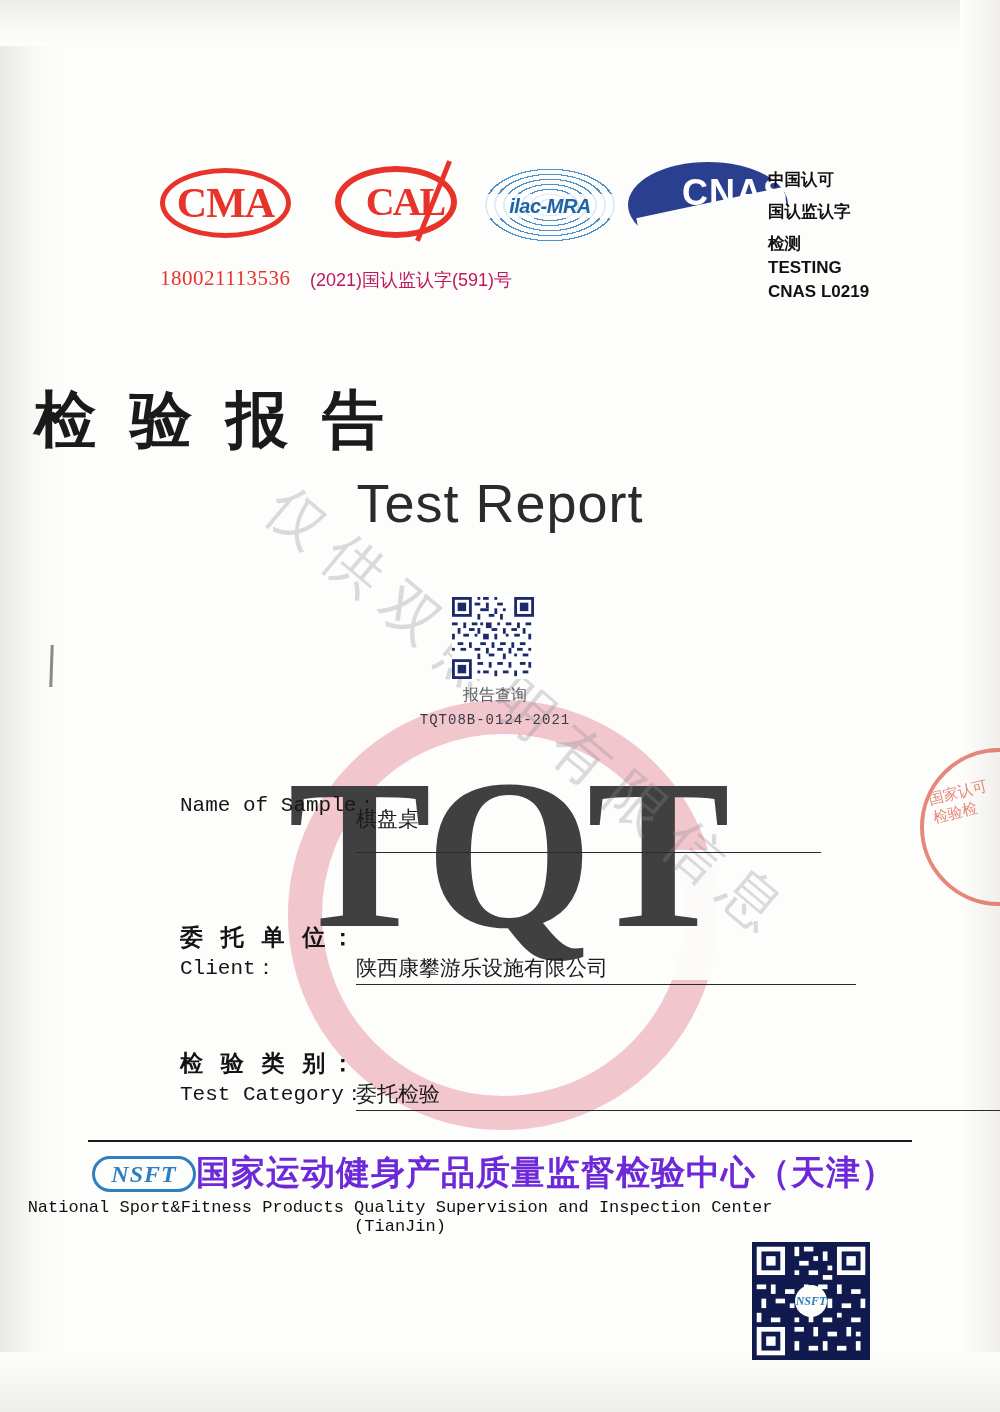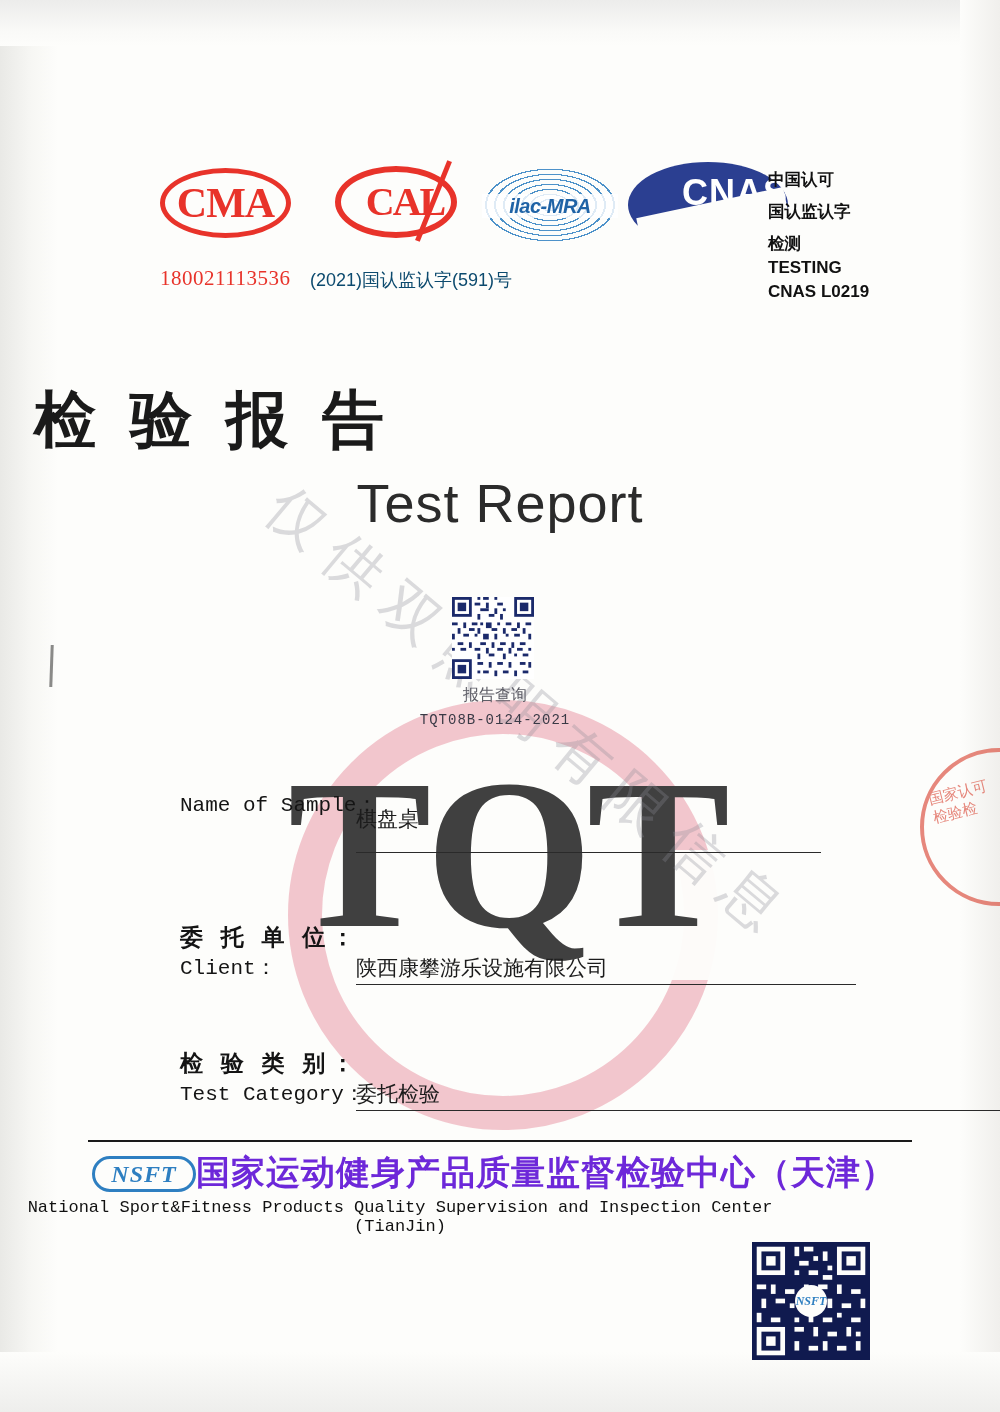--- a/index.html
+++ b/index.html
@@ -189,21 +189,21 @@
     position: absolute;
     left: 0; top: 106px;
     color: #e8332a;
     font-family: "Liberation Serif", serif;
     font-size: 21px;
     letter-spacing: .5px;
   }
   .auth-no {
     position: absolute;
     left: 150px; top: 108px;
-    color: #0c4a6e;
+    color: #be185d;
     font-size: 18px;
   }
 
   
   .title-cn {
     position: absolute;
     left: 0; top: 378px;
     width: 1000px;
     text-align: left;
     font-family: "Liberation Serif", serif;

